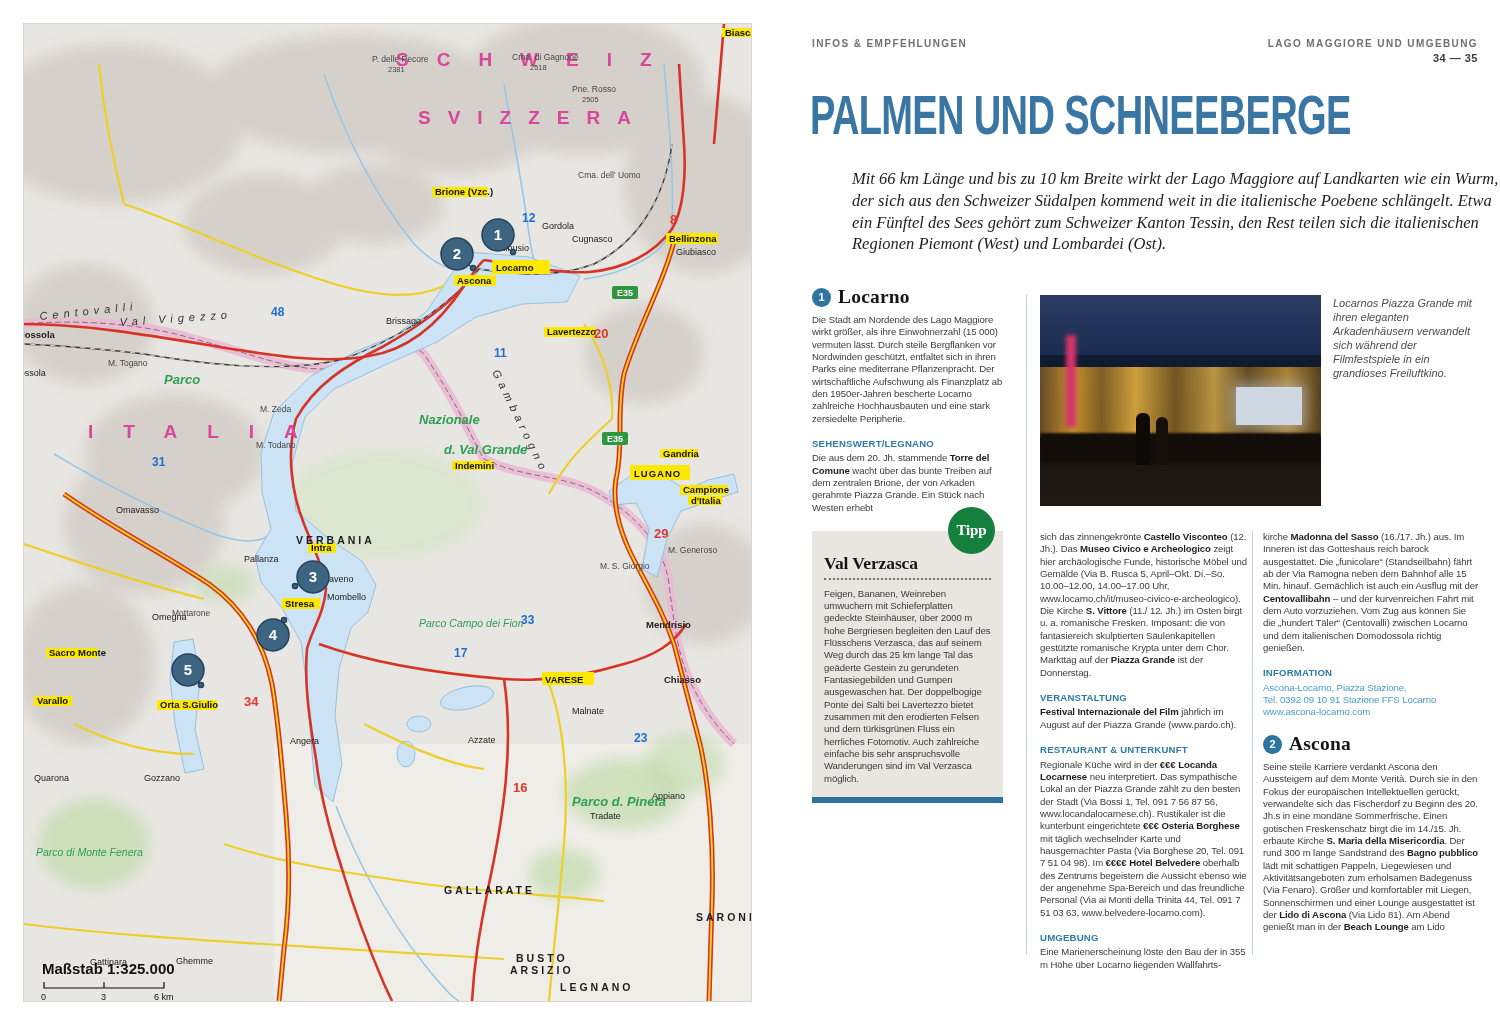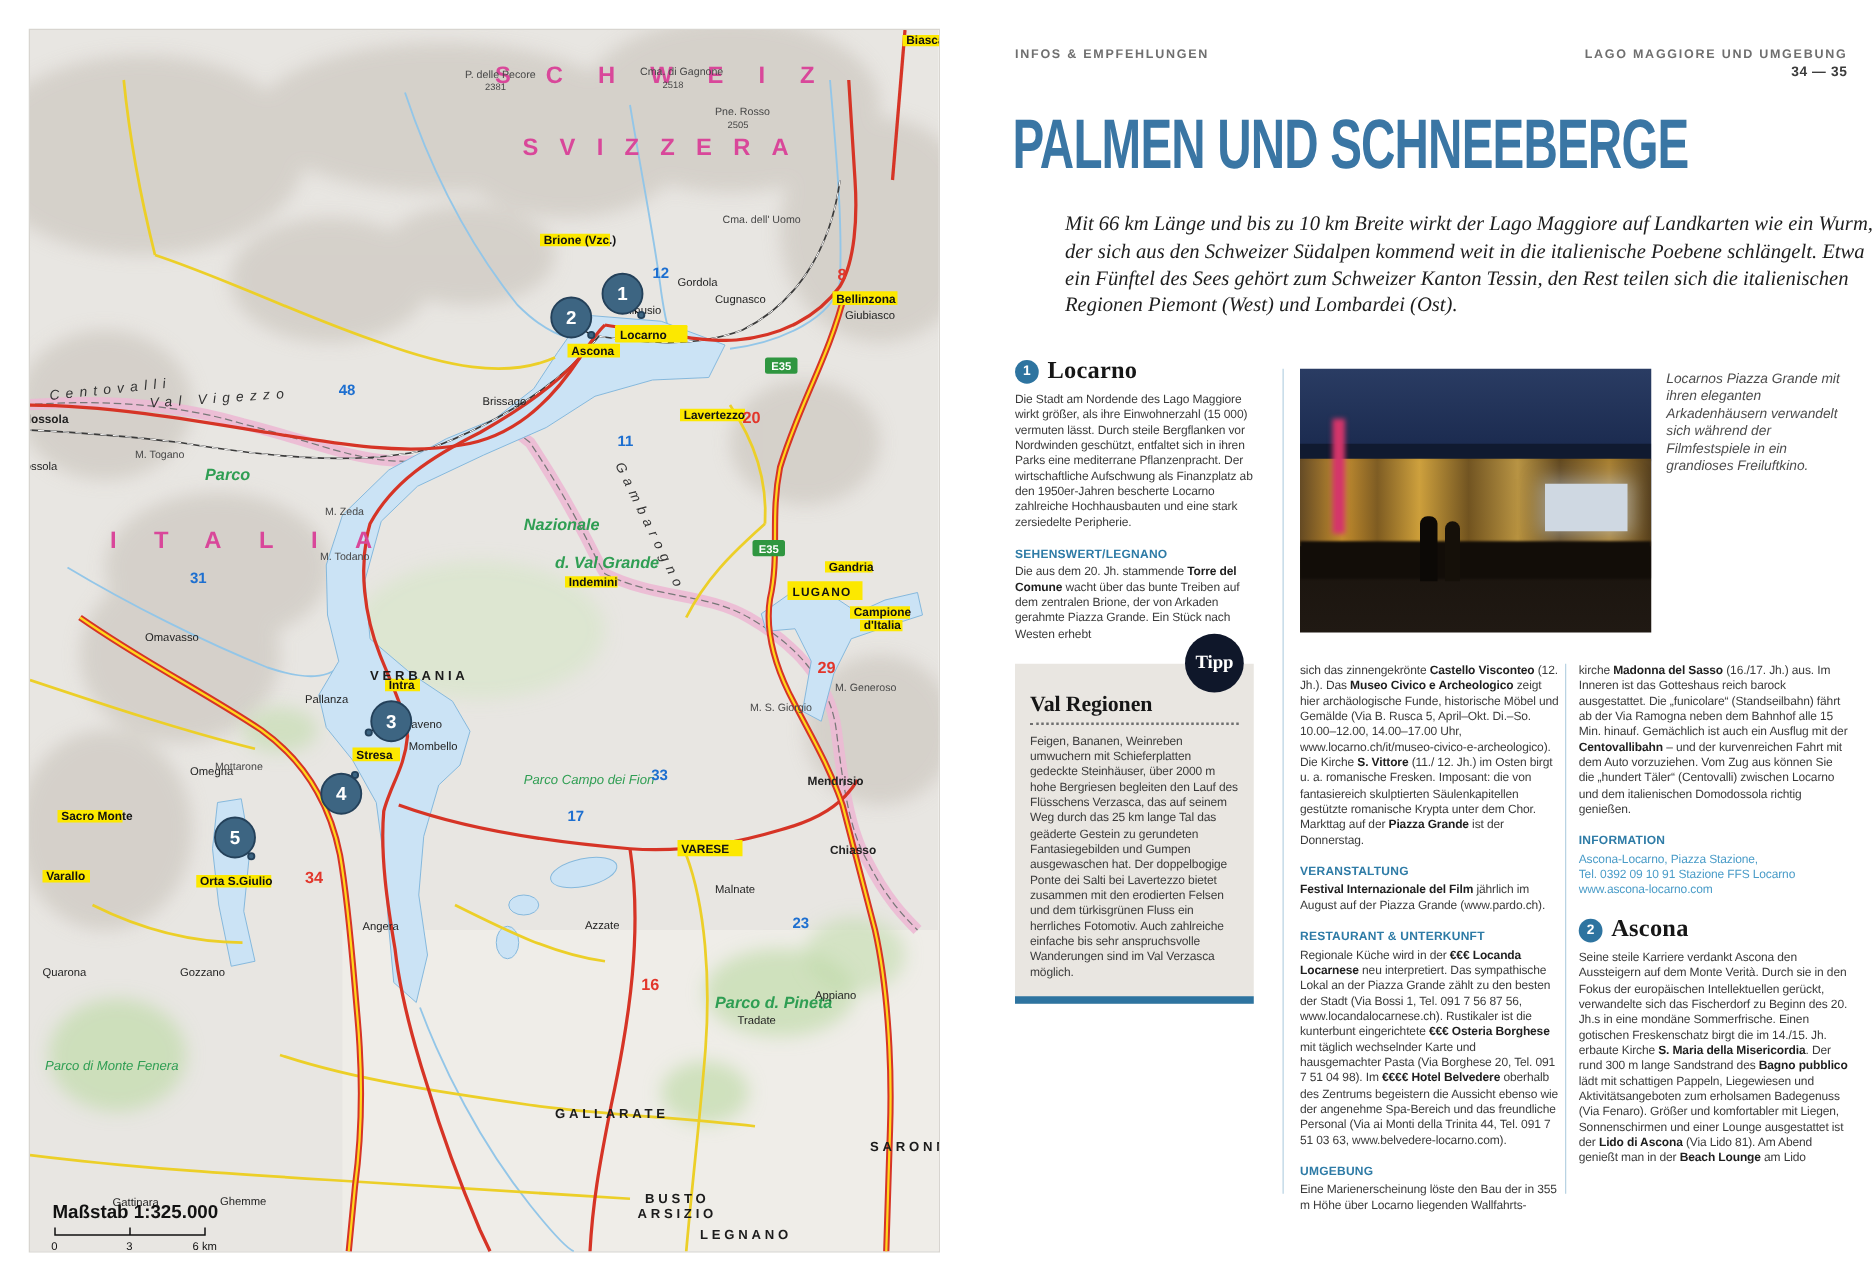--- a/index.html
+++ b/index.html
@@ -50,21 +50,21 @@
   .sechead{display:flex;align-items:center;margin:0 0 7px 0;}
   .secnum{width:19px;height:19px;border-radius:50%;background:#2e74a0;color:#fff;font-size:11px;font-weight:700;
     display:flex;align-items:center;justify-content:center;flex:0 0 19px;}
   .sectitle{font-family:"Liberation Serif",serif;font-size:19.5px;font-weight:700;color:#161616;margin-left:7px;letter-spacing:.2px;}
   .sub{margin:13px 0 2px 0;color:#2e7ba6;font-weight:700;font-size:9.6px;letter-spacing:.2px;}
   .euro{color:#2e7ba6;font-weight:700;}
   .info-line{color:#4a9cc8;}
 
   .tipbox{position:relative;margin-top:17px;background:#e9e6e1;border-bottom:6px solid #2e74a0;
     padding:26px 12px 12px 12px;box-sizing:border-box;width:191px;}
-  .tipbadge{position:absolute;top:-24px;right:8px;width:47px;height:47px;border-radius:50%;background:#0f172a;
+  .tipbadge{position:absolute;top:-24px;right:8px;width:47px;height:47px;border-radius:50%;background:#15803d;
     color:#fff;display:flex;align-items:center;justify-content:center;
     font-family:"Liberation Serif",serif;font-weight:700;font-size:15px;}
   .tiptitle{font-family:"Liberation Serif",serif;font-weight:700;font-size:17.5px;color:#161616;margin:0 0 8px 0;}
   .tiprule{border-top:2px dotted #6f6f6f;margin:0 0 8px 0;}
 
   .caption{position:absolute;left:1333px;top:296px;width:152px;font-style:italic;font-size:11px;
     line-height:14px;color:#4c4c4c;}
 
   
   .photo{position:absolute;overflow:hidden;}
@@ -390,21 +390,21 @@
     <div class="sechead">
       <span class="secnum">1</span>
       <span class="sectitle">Locarno</span>
     </div>
     <p>Die Stadt am Nordende des Lago Maggiore wirkt größer, als ihre Einwohnerzahl (15 000) vermuten lässt. Durch steile Bergflanken vor Nordwinden geschützt, entfaltet sich in ihren Parks eine mediterrane Pflanzenpracht. Der wirtschaftliche Aufschwung als Finanzplatz ab den 1950er-Jahren bescherte Locarno zahlreiche Hochhausbauten und eine stark zersiedelte Peripherie.</p>
     <h4 class="sub">SEHENSWERT/LEGNANO</h4>
     <p><span>Die aus dem 20. Jh. stammende </span><b>Torre del Comune</b><span> wacht über das bunte Treiben auf dem zentralen Brione, der von Arkaden gerahmte Piazza Grande. Ein Stück nach Westen erhebt</span></p>
 
     <div class="tipbox">
       <div class="tipbadge">Tipp</div>
-      <h3 class="tiptitle">Val Regionen</h3>
+      <h3 class="tiptitle">Val Verzasca</h3>
       <div class="tiprule"></div>
       <p>Feigen, Bananen, Weinreben umwuchern mit Schieferplatten gedeckte Steinhäuser, über 2000 m hohe Bergriesen begleiten den Lauf des Flüsschens Verzasca, das auf seinem Weg durch das 25 km lange Tal das geäderte Gestein zu gerundeten Fantasiegebilden und Gumpen ausgewaschen hat. Der doppelbogige Ponte dei Salti bei Lavertezzo bietet zusammen mit den erodierten Felsen und dem türkisgrünen Fluss ein herrliches Fotomotiv. Auch zahlreiche einfache bis sehr anspruchsvolle Wanderungen sind im Val Verzasca möglich.</p>
     </div>
 
   </div>
 
   <div class="photo photo-piazza">
     <div class="pz-roof"></div>
     <div class="pz-buildings"></div>
     <div class="pz-neon"></div>

